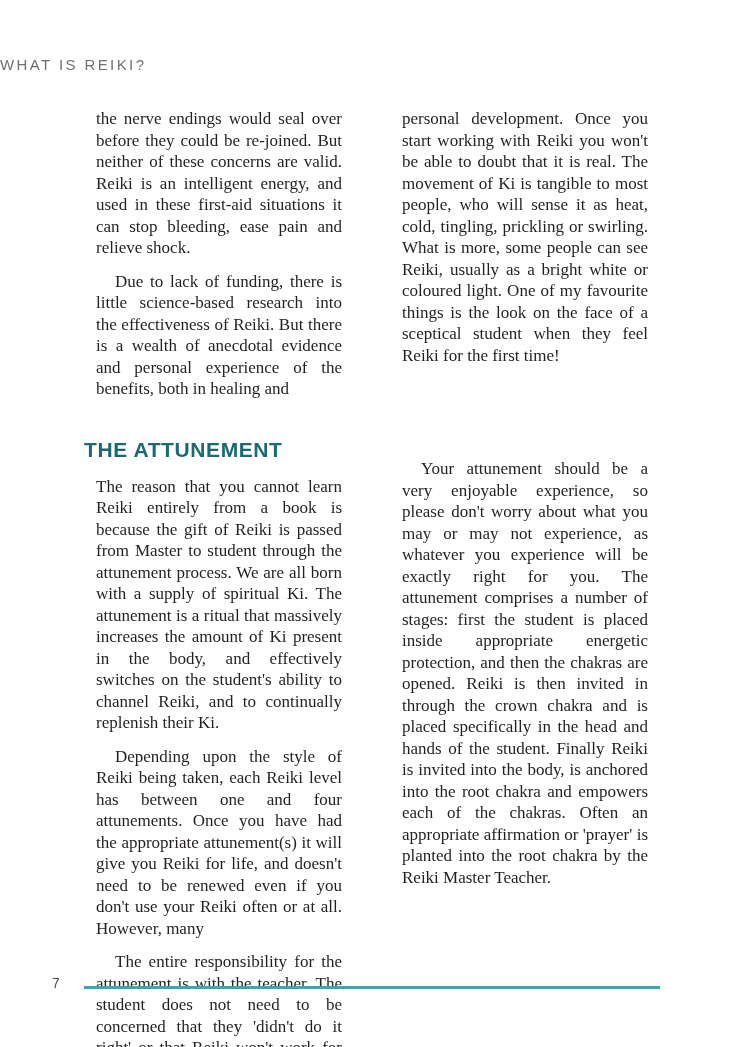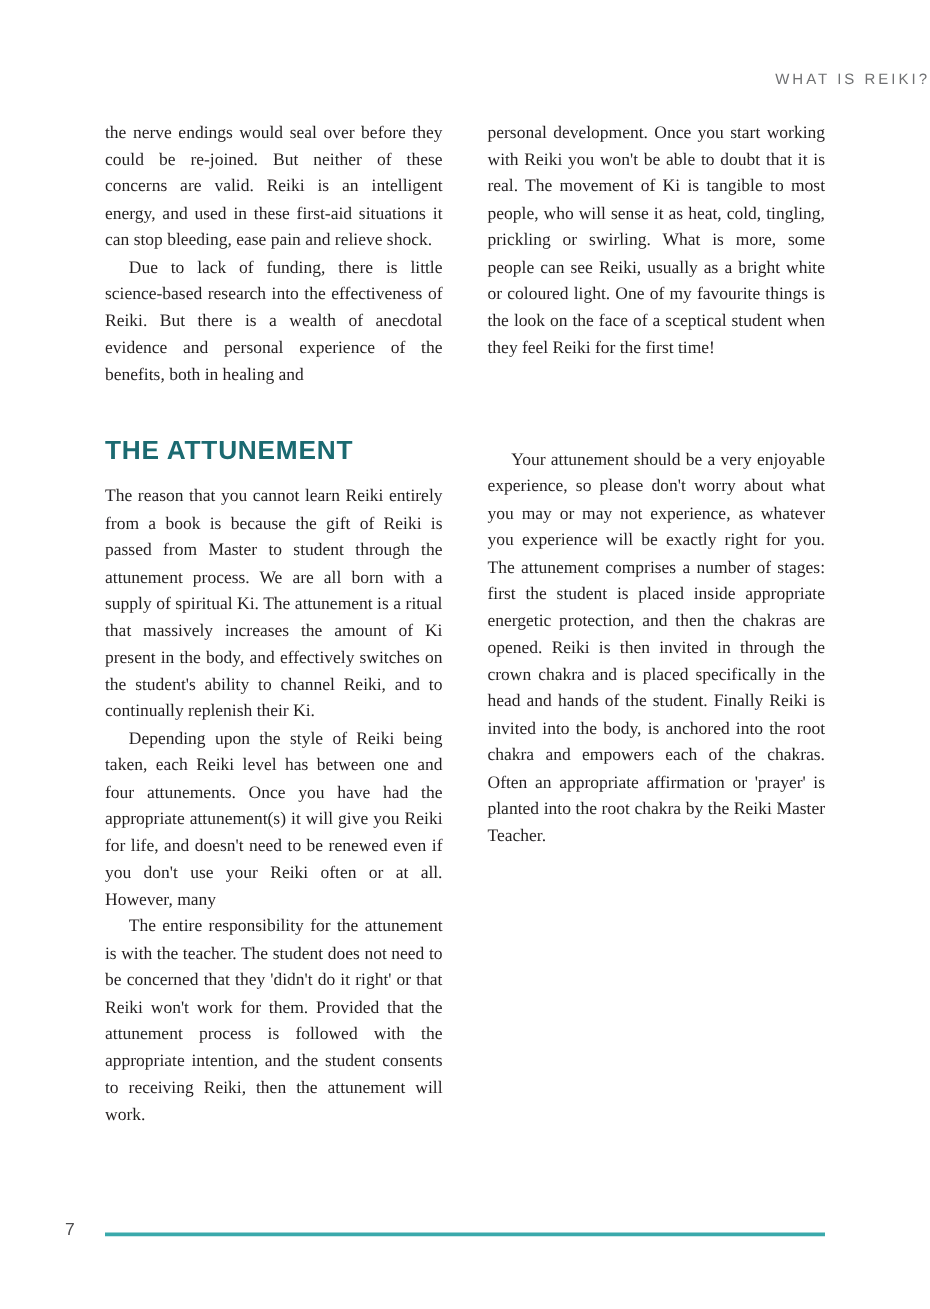--- a/index.html
+++ b/index.html
@@ -19,41 +19,41 @@
     position: absolute;
     left: 0; top: 0;
     width: 744px;
     height: 1047px;
   }
   .running-head {
     position: absolute;
     left: 0;
     top: 56px;
     width: 744px;
-    text-align: right;
+    text-align: left;
     font-family: "Liberation Sans", sans-serif;
-    font-size: 12px;
+    font-size: 15px;
     letter-spacing: 2.4px;
     color: #6f7072;
     text-transform: uppercase;
   }
   .columns {
     position: absolute;
     left: 84px;
     top: 96px;
     width: 576px;
     display: flex;
     gap: 36px;
   }
   .col {
     width: 270px;
   }
   p {
-    margin: 0;
-    font-size: 14px;
+    margin: 12px;
+    font-size: 17px;
     line-height: 21.5px;
     text-align: justify;
     text-justify: inter-word;
     hyphens: none;
   }
   p.indent {
     text-indent: 19px;
   }
   .section-head {
     font-family: "Liberation Sans", sans-serif;

